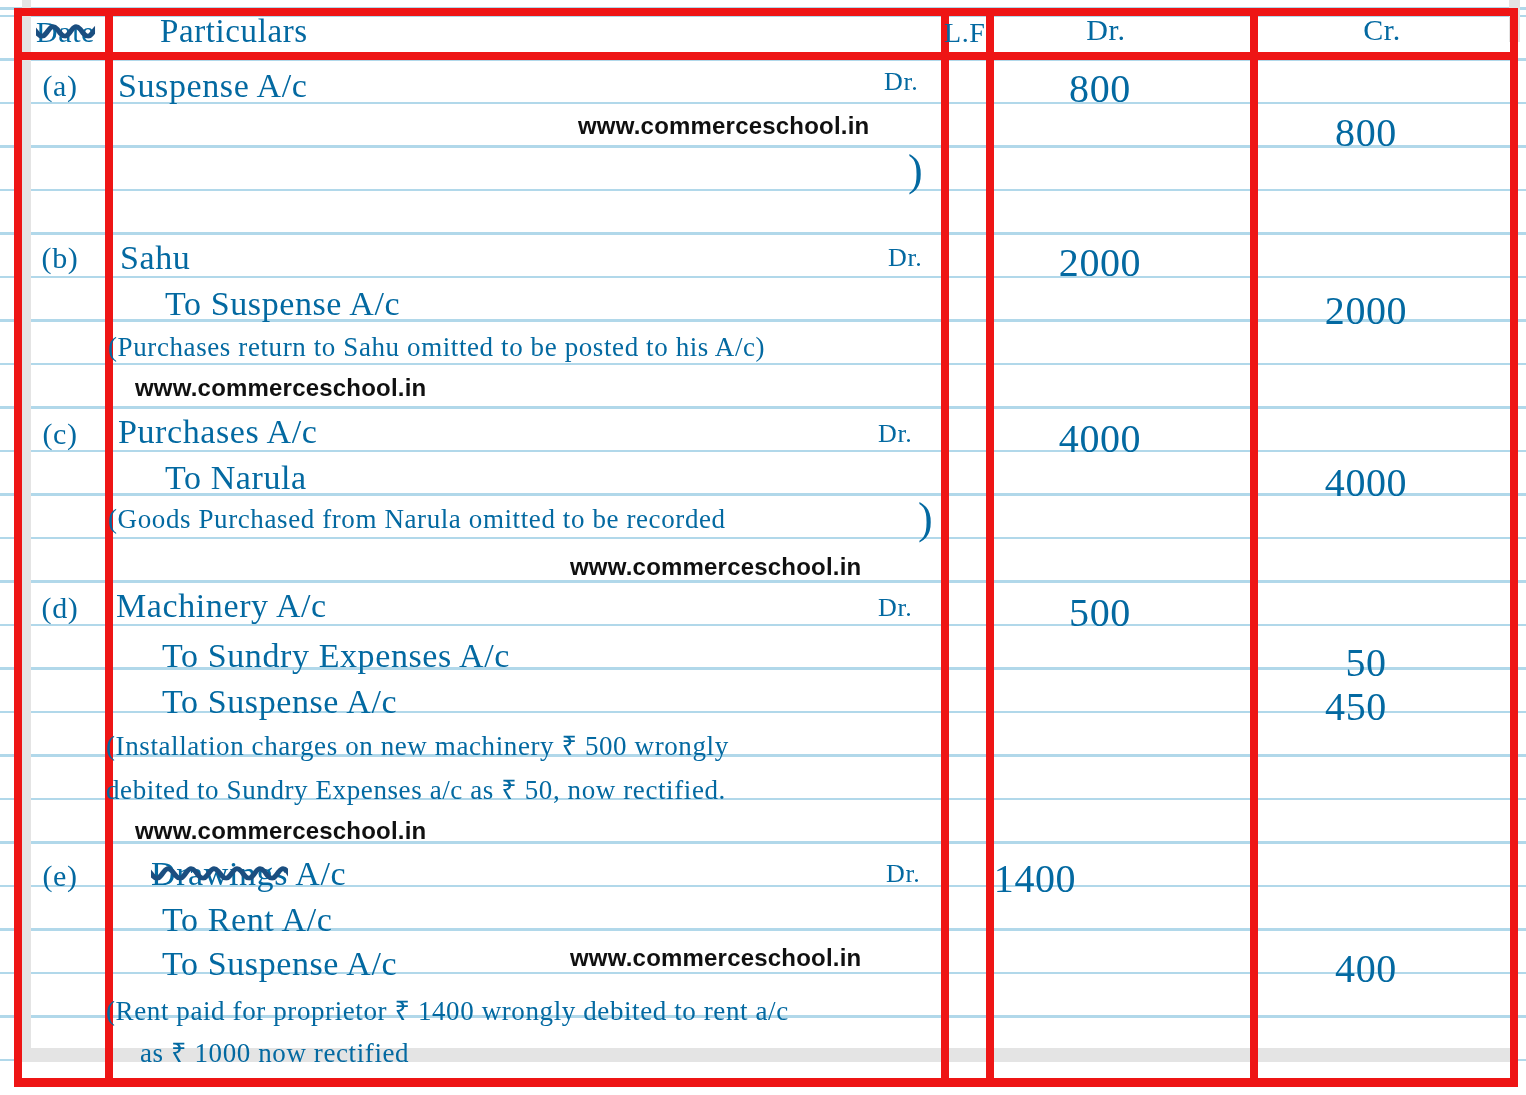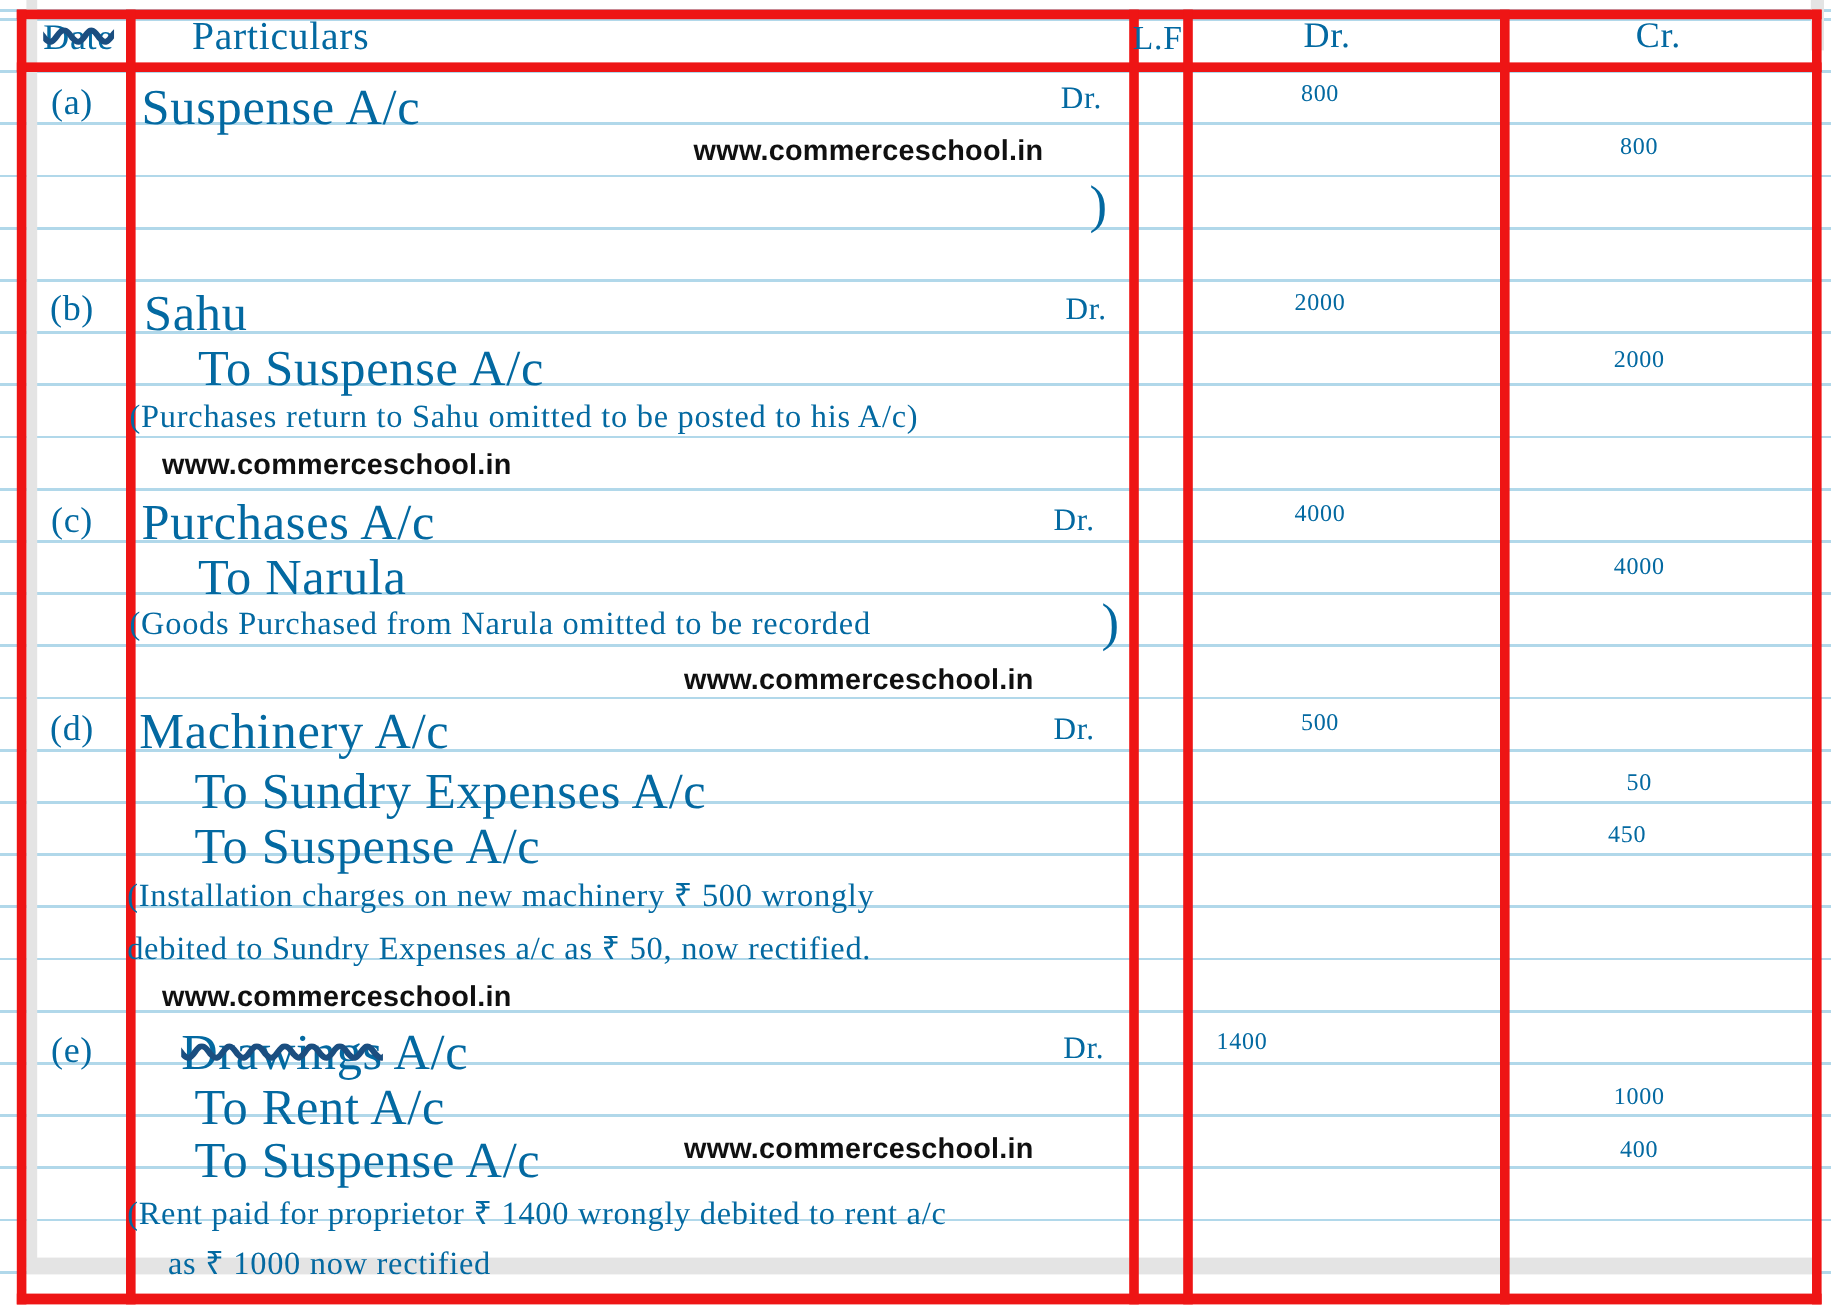--- a/index.html
+++ b/index.html
@@ -16,23 +16,23 @@
   }
   .graybar{position:absolute;background:#e4e4e4;}
   
   .rl{position:absolute;background:#ee1515;}
   
   .ink{
     position:absolute;color:#0369a1;white-space:nowrap;
     letter-spacing:.6px;line-height:1.05;
     font-family:Liberation Serif, serif;
   }
-  .acct{font-size:42px;}
+  .acct{font-size:34px;}
   .narr{font-size:27px;}
-  .amt{font-size:20px;text-align:center;width:256px;}
+  .amt{font-size:40px;text-align:center;width:256px;}
   .lbl{font-size:30px;text-align:center;width:92px;}
   .drm{font-size:26px;}
   .hdr{font-size:30px;}
   .paren{font-size:44px;font-weight:400;}
   .scribble{
     text-decoration:line-through;
     text-decoration-style:wavy;
     text-decoration-color:#1b4e80;
     text-decoration-thickness:5px;
   }
@@ -108,20 +108,19 @@
   <div class="wm" style="left:135px;top:817px;">www.commerceschool.in</div>
 
   <div class="ink lbl" style="left:14px;top:860px;">(e)</div>
   <div class="ink acct" style="left:118px;top:856px;margin-left:33px;">
     <span class="scribble">Drawings</span>
     <span>A/c</span>
   </div>
   <div class="ink drm" style="left:886px;top:860px;">Dr.</div>
   <div class="ink amt" style="left:907px;top:858px;">1400</div>
   <div class="ink acct" style="left:162px;top:902px;">To Rent A/c</div>
-  <div class="ink amt" style="left:1238px;top:904px;">1000</div>
   <div class="ink acct" style="left:162px;top:946px;">To Suspense A/c</div>
   <div class="wm" style="left:570px;top:944px;">www.commerceschool.in</div>
   <div class="ink amt" style="left:1238px;top:948px;">400</div>
   <div class="ink narr" style="left:106px;top:997px;">(Rent paid for proprietor ₹ 1400 wrongly debited to rent a/c</div>
   <div class="ink narr" style="left:140px;top:1039px;">as ₹ 1000 now rectified</div>
 
 </div>
 
 </body></html>

